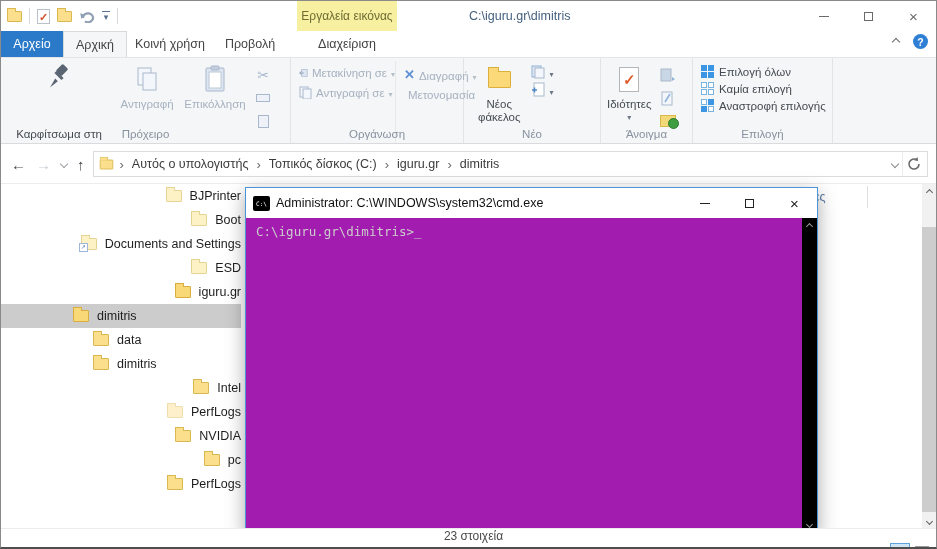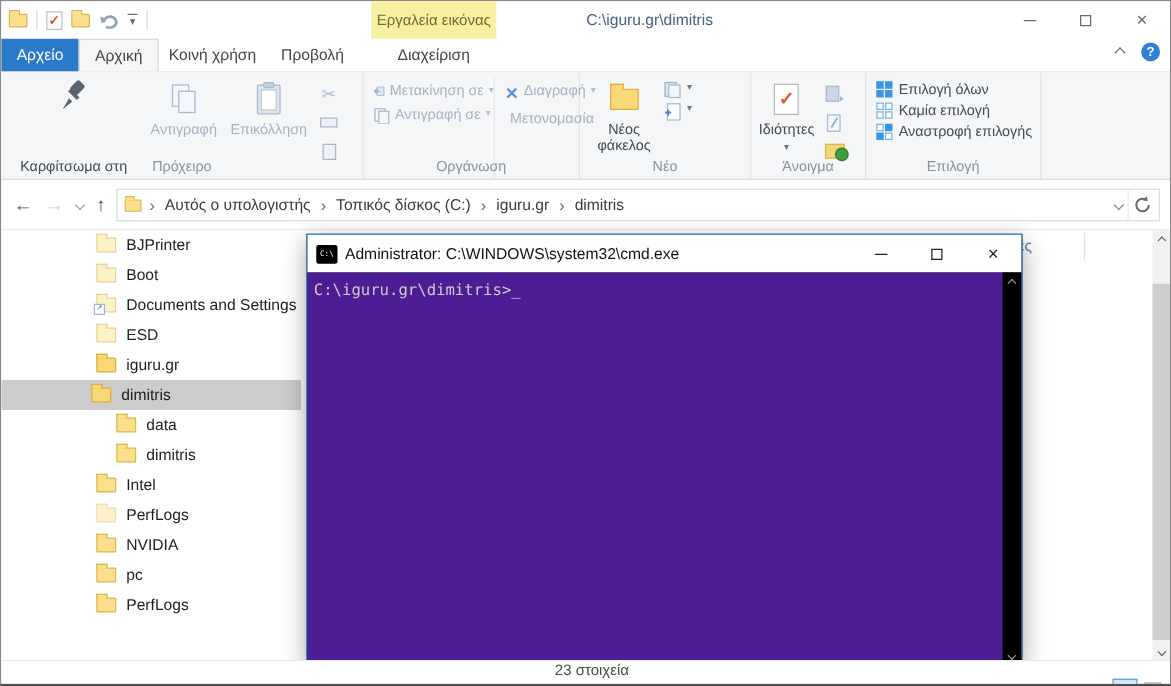--- a/index.html
+++ b/index.html
@@ -56,21 +56,21 @@
   .bigbtn .bicon { height:32px; display:flex; align-items:center; justify-content:center; margin-bottom:3px; }
   .disabled { color:#a6b2c0 !important; }
   .g-clip { width:290px; display:flex; padding-left:6px; gap:4px; }
   .g-clip .pin { width:104px;gap:36px; }
   .g-clip .cp { width:64px; }
   .smallcol { display:flex; flex-direction:column; gap:3px; padding-top:4px; }
   .sbtn { width:24px; height:20px; display:flex; align-items:center; justify-content:center; }
   .g-org { width:173px; display:flex; padding-left:8px; }
   .orgcol { display:flex; flex-direction:column; gap:7px; padding-top:6px; width:96px; }
   .orgcol2 { width:62px; border-left:1px solid #e7e8e9; padding-left:8px; width:68px; }
-  .rowbtn { display:flex; align-items:flex-start; gap:4px; font-size:11.5px; color:#a6b2c0; white-space:nowrap; }
+  .rowbtn { display:flex; align-items:flex-end; gap:4px; font-size:11.5px; color:#a6b2c0; white-space:nowrap; }
   .caret { font-size:8px; color:#b5bfca; }
   .g-new { width:137px; display:flex; padding-left:14px; gap:10px; }
   .g-open { width:92px; display:flex; padding-left:6px; gap:4px; }
   .g-sel { width:140px; padding-left:8px; }
   .selrow { display:flex; align-items:center; gap:5px; font-size:11.5px; color:#444b52; margin-top:4px; white-space:nowrap; }
   .grid4 { display:inline-grid; grid-template-columns:6px 6px; grid-gap:1px; }
   .grid4 i { width:6px; height:6px; display:block; }
   .sq-f { background:#3b97e3; } .sq-o { border:1px solid #79b3e0; background:#fff; }
   .folder-lg { position:relative; width:23px; height:17px; background:#fbd978; border:1px solid #dcae3c; border-radius:1px; }
   .folder-lg::before { content:""; position:absolute; left:-1px; top:-5px; width:9px; height:4px;
@@ -96,21 +96,21 @@
   .addr-right .vline { width:1px; height:24px; background:#ececec; margin:0 4px; }
   .searchbox { display:flex; align-items:center; width:168px; height:26px; border:1px solid #dcdcdc;
                margin-right:10px; padding:0 8px; font-size:12px; color:#777; }
   .searchbox .mag { margin-left:auto; }
 
   
   .main { position:absolute; left:0; top:183px; width:100%; height:346px; background:#fff; }
   .sidebar { position:absolute; left:0; top:0; width:240px; height:100%; overflow:hidden; }
   .tree-row { position:relative; height:24px; display:flex; align-items:center; font-size:12.5px; color:#1e1e1e; }
   .tree-row .lbl { margin-left:8px; }
-  .lvl1 { padding-left:76px; } .lvl2 { padding-left:72px; } .lvl3 { padding-left:92px; }
+  .lvl1 { padding-left:76px;justify-content:flex-end; } .lvl2 { padding-left:72px; } .lvl3 { padding-left:92px; }
   .tree-row.selected { background:#cccccc; }
   .fold { position:relative; width:16px; height:12px; background:#fbdf8d; border:1px solid #d8b84f; border-radius:1px; flex:none; }
   .fold::before { content:""; position:absolute; left:-1px; top:-4px; width:7px; height:3px;
                   background:inherit; border:1px solid #d8b84f; border-bottom:none; }
   .fold.pale { background:#fdf2c5; border-color:#e6d494; } .fold.pale::before { border-color:#e6d494; }
   .fold.open { background:#f9d878; border-color:#d9ae3e; } .fold.open::before { border-color:#d9ae3e; }
   .fold.faded { opacity:.45; }
   .fold.shortcut::after { content:"\2197"; position:absolute; left:-3px; bottom:-3px; width:7px; height:7px;
                   background:#fff; border:1px solid #9fb6d8; color:#3b6fb3; font-size:6px; line-height:7px; text-align:center; }
   .filepane { position:absolute; left:240px; top:0; right:0; height:100%; background:#fff; }
@@ -125,22 +125,22 @@
   .cmd { position:absolute; left:244px; top:3px; width:573px; height:346px; background:#000;
          border:1px solid #4a94d8; box-shadow:0 6px 18px rgba(0,0,0,.35); }
   .cmd-titlebar { position:absolute; left:0; top:0; width:100%; height:30px; background:#fff;
                   display:flex; align-items:center; }
   .cmd-icon { width:17px; height:15px; background:#000; margin:0 6px 0 7px; color:#fff; font-size:6px;
               line-height:15px; text-align:center; font-family:"DejaVu Sans Mono", monospace; border-radius:2px; }
   .cmd-title { font-size:12.5px; color:#111; }
   .cmd-caption { margin-left:auto; display:flex; height:30px; }
   .cmd-caption .cap-btn { color:#222; } .cmd-caption .glyph-min{background:#222;} .cmd-caption .glyph-max{border-color:#222;}
   .cmd-caption .glyph-close{color:#222;}
-  .console { position:absolute; left:0; top:30px; width:100%; height:314px; background:#4c1d95;
-             font-family:"DejaVu Sans Mono", monospace; font-size:12.5px; color:#cccccc; padding:6px 16px 0 5px; }
+  .console { position:absolute; left:0; top:30px; width:100%; height:314px; background:#a21caf;
+             font-family:"DejaVu Sans Mono", monospace; font-size:12.5px; color:#cccccc; padding:6px 16px 0 10px; }
   .console .cursor { background:none; color:#cccccc; }
   .cmd-scroll { position:absolute; right:0; top:30px; width:15px; height:314px; background:#000; }
   .cmd-scroll .sarrow { position:absolute; left:0; width:15px; height:16px; display:flex; align-items:center; justify-content:center; }
   .cmd-scroll .chev { border-color:#9a9a9a; width:5px; height:5px; border-width:1.4px; }
 
   
   .statusbar { position:absolute; left:0; bottom:0; width:100%; height:19px; background:#fff;
                border-top:1px solid #ececec; display:flex; align-items:center; font-size:12px; color:#4a4a4a;flex-direction:column; }
   .statusbar .txt { padding-left:10px; }
   .statusbar .sdiv { width:1px; height:12px; background:#e0e0e0; margin-left:10px; }

